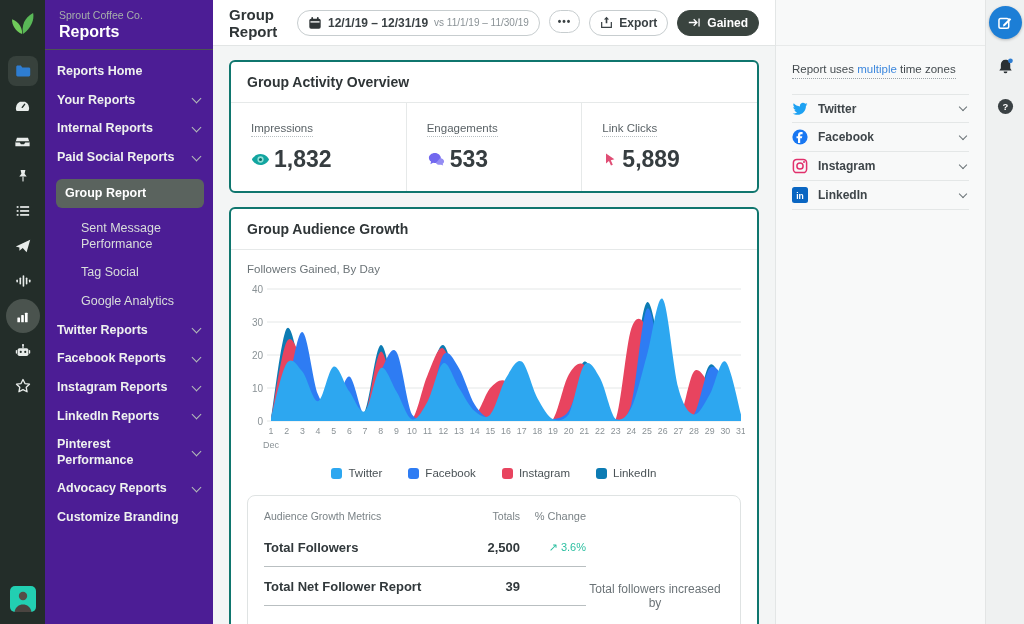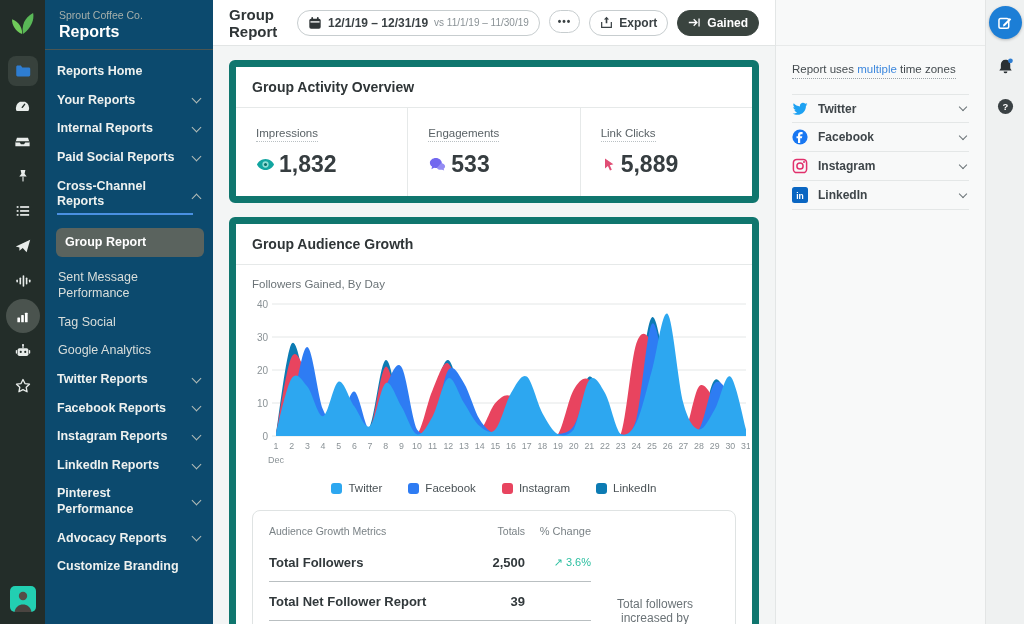--- a/index.html
+++ b/index.html
@@ -9,47 +9,47 @@
   
   .rail { width:45px; background:#232d29; display:flex; flex-direction:column; align-items:center; padding-top:8px; flex-shrink:0; }
   .rail-logo { width:30px; height:30px; margin-bottom:16px; display:flex; align-items:center; justify-content:center; }
   .rail-item { width:34px; height:34px; display:flex; align-items:center; justify-content:center; margin-bottom:1px; cursor:pointer; }
   .rail-item.tile { background:#37413c; border-radius:8px; width:30px; height:30px; margin:2px 0 3px; }
   .rail-item.circle { background:#4a534e; border-radius:50%; width:34px; height:34px; }
   .rail-spacer { flex:1; }
   .rail-avatar { margin-bottom:8px; cursor:pointer; }
 
   
-  .sidebar { width:168px; background:#0c4a6e; color:#e9edeb; flex-shrink:0; display:flex; flex-direction:column; }
+  .sidebar { width:168px; background:#4c1d95; color:#e9edeb; flex-shrink:0; display:flex; flex-direction:column; }
   .side-head { padding:9px 14px 8px; border-bottom:1px solid #4b5652; }
   .side-org { font-size:10.5px; color:#a7b0ab; margin-bottom:2px; }
   .side-title { font-size:16px; font-weight:bold; color:#fff; }
   .nav { padding:14px 13px 0 12px; font-size:12.5px; overflow:hidden; }
   .nav-item { display:flex; align-items:center; margin-bottom:13px; cursor:pointer; line-height:1.25; }
   .nav-item.group, .nav-item.link { font-weight:bold; color:#eef1ef; }
-  .nav-item.sub { color:#d9dedb; font-weight:normal; padding-left:1px; }
+  .nav-item.sub { color:#d9dedb; font-weight:normal; padding-left:1px;margin-left:23px; }
   .nav-item.sub.active { background:#5a635e; border-radius:6px; padding:7px 9px; margin-left:-1px; margin-right:-4px; color:#fff; font-weight:bold; }
   .nav-item.gap { margin-top:12px; }
   .nav-label { flex:1; padding-right:6px; }
   .section-underline { display:inline-block; border-bottom:2px solid #4a90e2; padding-bottom:3px; flex:1; }
   .chev { width:7px; height:7px; border-right:1.7px solid #b4bdb8; border-bottom:1.7px solid #b4bdb8; transform:rotate(45deg); margin-top:-3px; flex-shrink:0; }
   .chev.up { transform:rotate(-135deg); margin-top:3px; }
 
   
   .main { width:562px; flex-shrink:0; display:flex; flex-direction:column; background:#f3f5f5; }
   .topbar { height:46px; background:#fff; border-bottom:1px solid #e2e5e5; display:flex; align-items:center; padding:0 16px; flex-shrink:0; }
   .page-title { font-size:15px; font-weight:bold; color:#2f3537; }
   .topbar-actions { margin-left:auto; display:flex; align-items:flex-start; gap:9px; }
   .btn { display:flex; align-items:center; gap:6px; border:1px solid #c7cdcf; border-radius:15px; background:#fff; padding:5px 10px; font-size:12px; font-weight:bold; color:#3a4144; cursor:pointer; white-space:nowrap; }
   .btn .vs { font-size:10px; color:#8a9296; font-weight:normal; }
   .btn.dark { background:#3a443f; border-color:#3a443f; color:#fff; }
   .btn.icon-only { padding:5px 8px; letter-spacing:1px; font-size:10px; }
 
   .content { flex:1; padding:14px 16px; overflow:hidden; }
-  .card { background:#fff; border:7px solid #0f766e; border-radius:6px; }
+  .card { background:#fff; border:2px solid #0f766e; border-radius:6px; }
   .card + .card { margin-top:14px; }
   .card-head { padding:12px 16px; font-size:14px; font-weight:bold; border-bottom:1px solid #e6e9e9; }
 
   .metrics { display:flex; }
   .metric { flex:1; padding:15px 20px 18px; border-left:1px solid #e6e9e9; cursor:default; }
   .metric:first-child { border-left:none; }
   .metric-label { font-size:11.5px; color:#5a6266; display:inline-block; border-bottom:1px dotted #b9c0c3; padding-bottom:2px; }
   .metric-value { display:flex; align-items:center; gap:4px; margin-top:9px; font-size:23px; font-weight:bold; color:#363d40; }
 
   .card-body { padding:13px 16px 0; }
@@ -195,24 +195,20 @@
         <span class="nav-label">Your Reports</span>
         <span class="chev"></span>
       </div>
       <div class="nav-item group">
         <span class="nav-label">Internal Reports</span>
         <span class="chev"></span>
       </div>
       <div class="nav-item group">
         <span class="nav-label">Paid Social Reports</span>
         <span class="chev"></span>
-      </div>
-      <div class="nav-item group">
-        <span class="nav-label section-underline">Cross-Channel Reports</span>
-        <span class="chev up"></span>
       </div>
       <div class="nav-item sub active">
         <span class="nav-label">Group Report</span>
       </div>
       <div class="nav-item sub">
         <span class="nav-label">Sent Message Performance</span>
       </div>
       <div class="nav-item sub">
         <span class="nav-label">Tag Social</span>
       </div>

